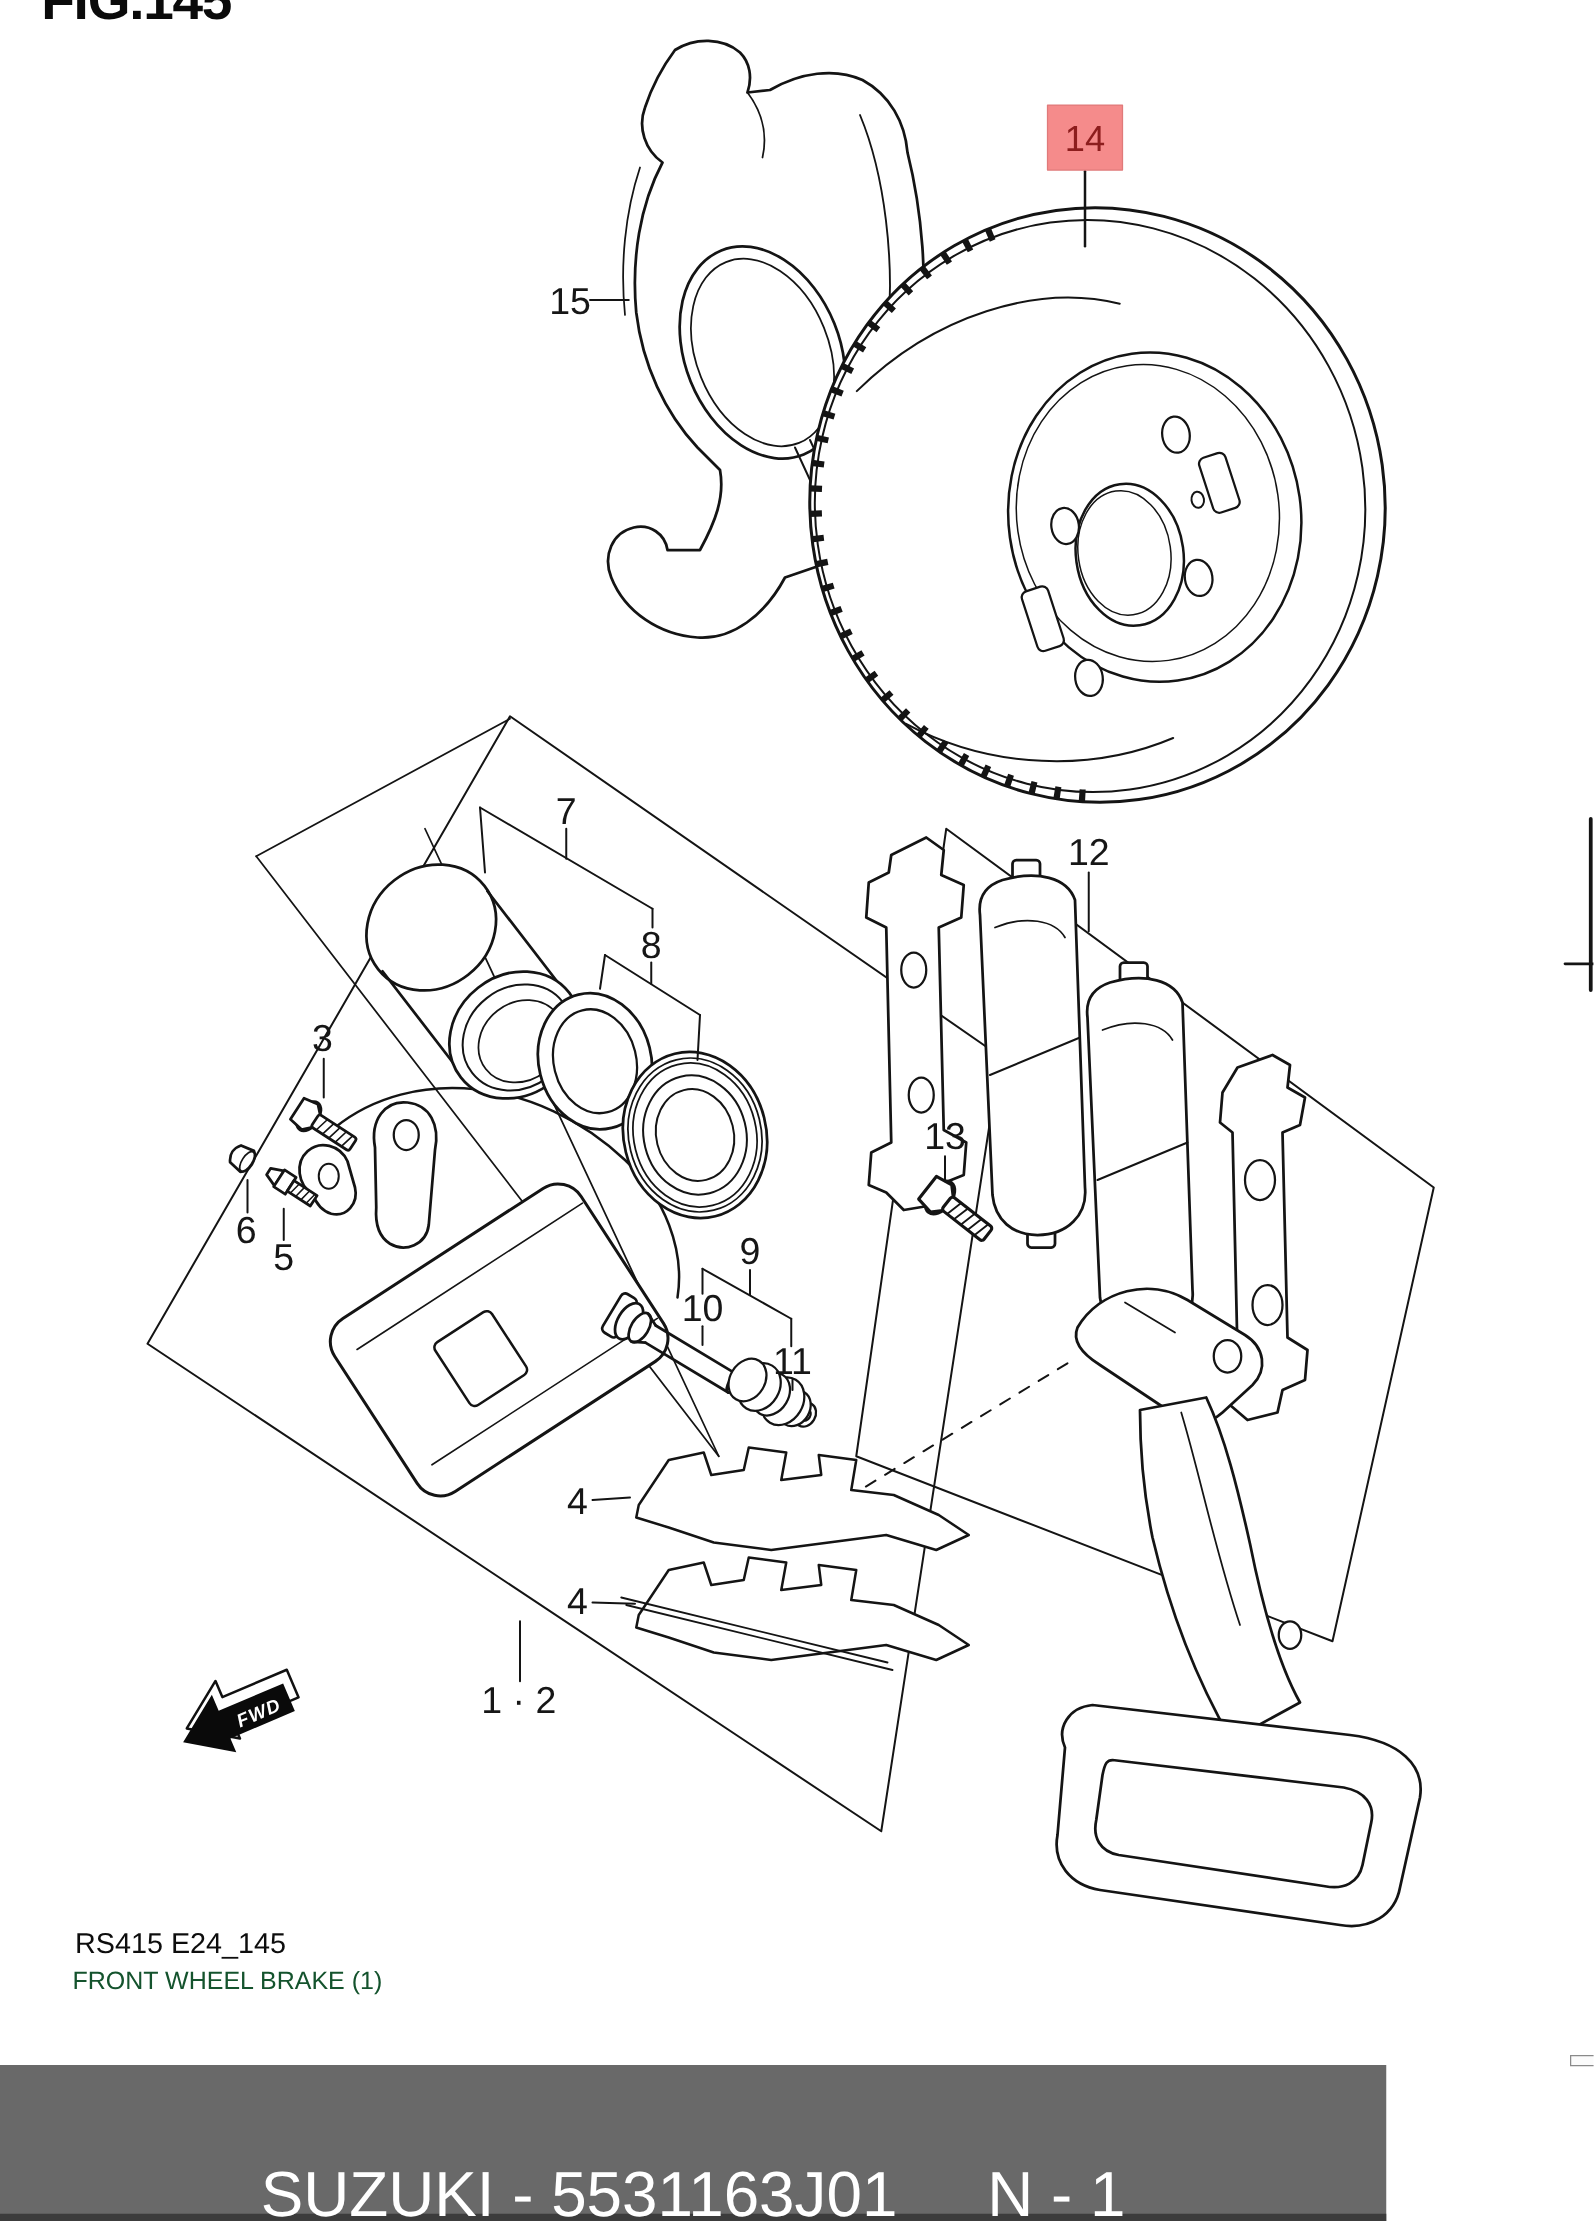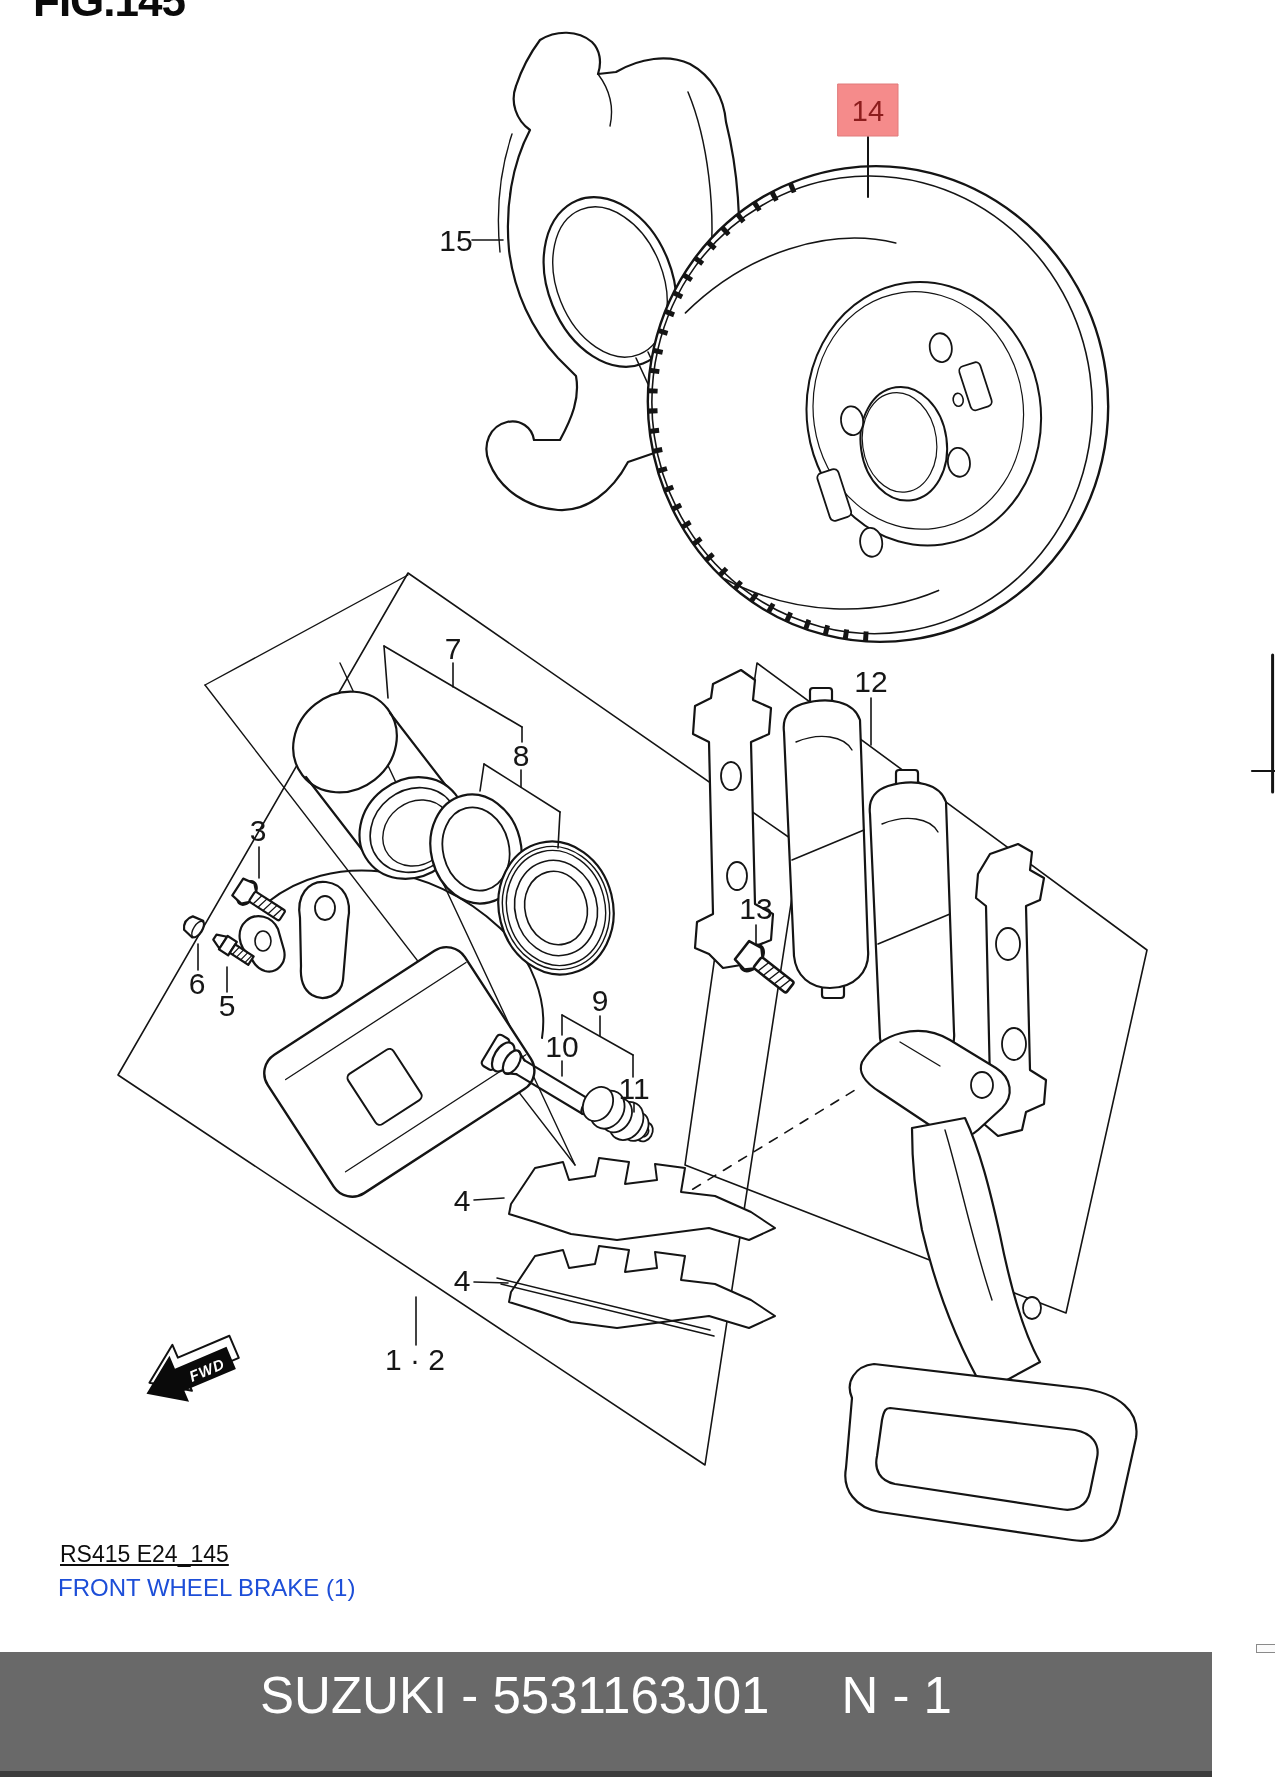--- a/index.html
+++ b/index.html
@@ -12,29 +12,29 @@
     font-size:44px; font-weight:700; letter-spacing:-1px; color:#0a0a0a;
     white-space:nowrap;
   }
   svg.diagram { position:absolute; top:0; left:0; }
   svg.diagram text {
     font-family:"Liberation Sans", sans-serif;
     font-size:30px; fill:#161616;
   }
   svg.diagram text.hl { font-size:29px; fill:#8c1d1d; }
   .footer-code {
-    position:absolute; left:60px; top:1541px; font-size:23px; color:#0d0d0d; white-space:nowrap;text-decoration:underline;
+    position:absolute; left:60px; top:1541px; font-size:23px; color:#0d0d0d; white-space:nowrap;
   }
   .footer-title {
-    position:absolute; left:58px; top:1574px; font-size:24px; color:#1d4ed8; white-space:nowrap;
+    position:absolute; left:58px; top:1574px; font-size:20px; color:#14532d; white-space:nowrap;
   }
   .bottom-bar {
-    position:absolute; left:0; top:1652px; width:1212px; height:125px;
+    position:absolute; left:0; top:1652px; width:1109px; height:125px;
     background:#696969; border-bottom:6px solid #3c3c3c; box-sizing:border-box;
-    display:flex; align-items:flex-start; justify-content:center; gap:72px;
+    display:flex; align-items:flex-end; justify-content:center; gap:72px;
   }
   .bottom-bar span {
     font-size:51px; color:#ffffff; white-space:nowrap; transform:translateY(14px);
   }
   .bar-notch {
     position:absolute; left:1256px; top:1644px; width:22px; height:9px;
     background:#fbfbfb; border:1px solid #8a8a8a; box-sizing:border-box;
   }
 </style>
 </head>

